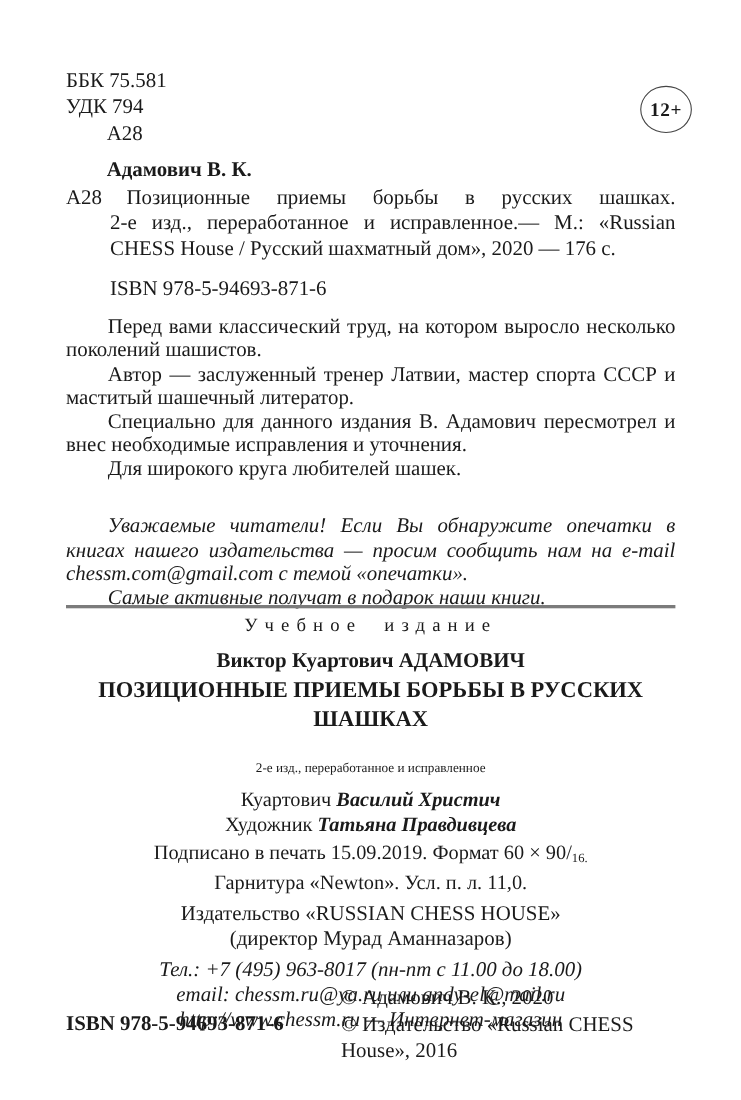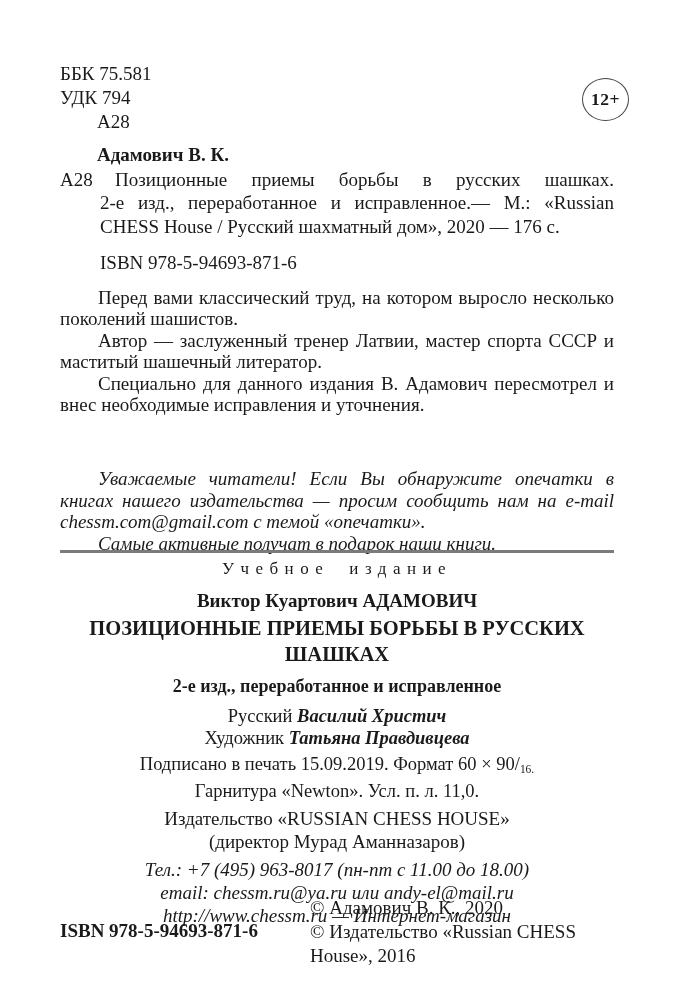--- a/index.html
+++ b/index.html
@@ -86,21 +86,21 @@
     line-height: 22px;
   }
   .edition-type {
     font-size: 17px;
     letter-spacing: 0.38em;
     word-spacing: 0.55em;
     margin-bottom: 9px;
   }
   .author-full { font-weight: bold; font-size: 19px; line-height: 24px; }
   .book-title  { font-weight: bold; font-size: 20.5px; line-height: 26px; margin-top: 2px; }
-  .edition-note{ font-weight: bold; font-size: 18px;  line-height: 23px; margin-top: 8px; margin-bottom: 7px; }
+  .edition-note{ font-weight: normal; font-size: 12px;  line-height: 23px; margin-top: 20px; margin-bottom: 7px; }
   .staff-line .person-name { font-style: italic; font-weight: bold; }
   .print-block { margin-top: 4px; }
   .fmt-sub { font-size: 0.62em; vertical-align: -0.22em; }
   .publisher-block { margin-top: 5px; font-size: 19px; line-height: 23px; }
   .contacts { margin-top: 5px; font-style: italic; font-size: 19px; line-height: 23px; }
   
   .footer {
     position: absolute;
     top: 896px; left: 60px; right: 48px;
     height: 48px;
@@ -140,39 +140,40 @@
       <div class="bib-line-1">Позиционные приемы борьбы в русских шашках.</div>
       <div class="bib-rest">2-е изд., переработанное и исправленное.— М.: «Russian CHESS House / Русский шахматный дом», 2020 — 176 с.</div>
     </div>
 
     <div class="isbn-line">ISBN 978-5-94693-871-6</div>
 
     <div class="annotation">
       <p>Перед вами классический труд, на котором выросло несколько поколений шашистов.</p>
       <p>Автор — заслуженный тренер Латвии, мастер спорта СССР и маститый шашечный литератор.</p>
       <p>Специально для данного издания В. Адамович пересмотрел и внес необходимые исправления и уточнения.</p>
+      <p>Для широкого круга любителей шашек.</p>
     </div>
   </div>
 
   <div class="notice">
     <p>Уважаемые читатели! Если Вы обнаружите опечатки в книгах нашего издательства — просим сообщить нам на e-mail chessm.com@gmail.com с темой «опечатки».</p>
     <p>Самые активные получат в подарок наши книги.</p>
   </div>
 
   <div class="rule"></div>
 
   <div class="colophon">
     <div class="edition-type">Учебное издание</div>
     <div class="author-full">Виктор Куартович АДАМОВИЧ</div>
     <div class="book-title">ПОЗИЦИОННЫЕ ПРИЕМЫ БОРЬБЫ В РУССКИХ ШАШКАХ</div>
     <div class="edition-note">2-е изд., переработанное и исправленное</div>
 
     <div class="staff-block">
       <div class="staff-line">
-        <span>Русский</span>
+        <span>Куартович</span>
         <span class="person-name">Василий Христич</span>
       </div>
       <div class="staff-line">
         <span>Художник</span>
         <span class="person-name">Татьяна Правдивцева</span>
       </div>
     </div>
 
     <div class="print-block">
       <div><span>Подписано в печать 15.09.2019. Формат 60 × 90/</span><sub class="fmt-sub">16.</sub></div>

